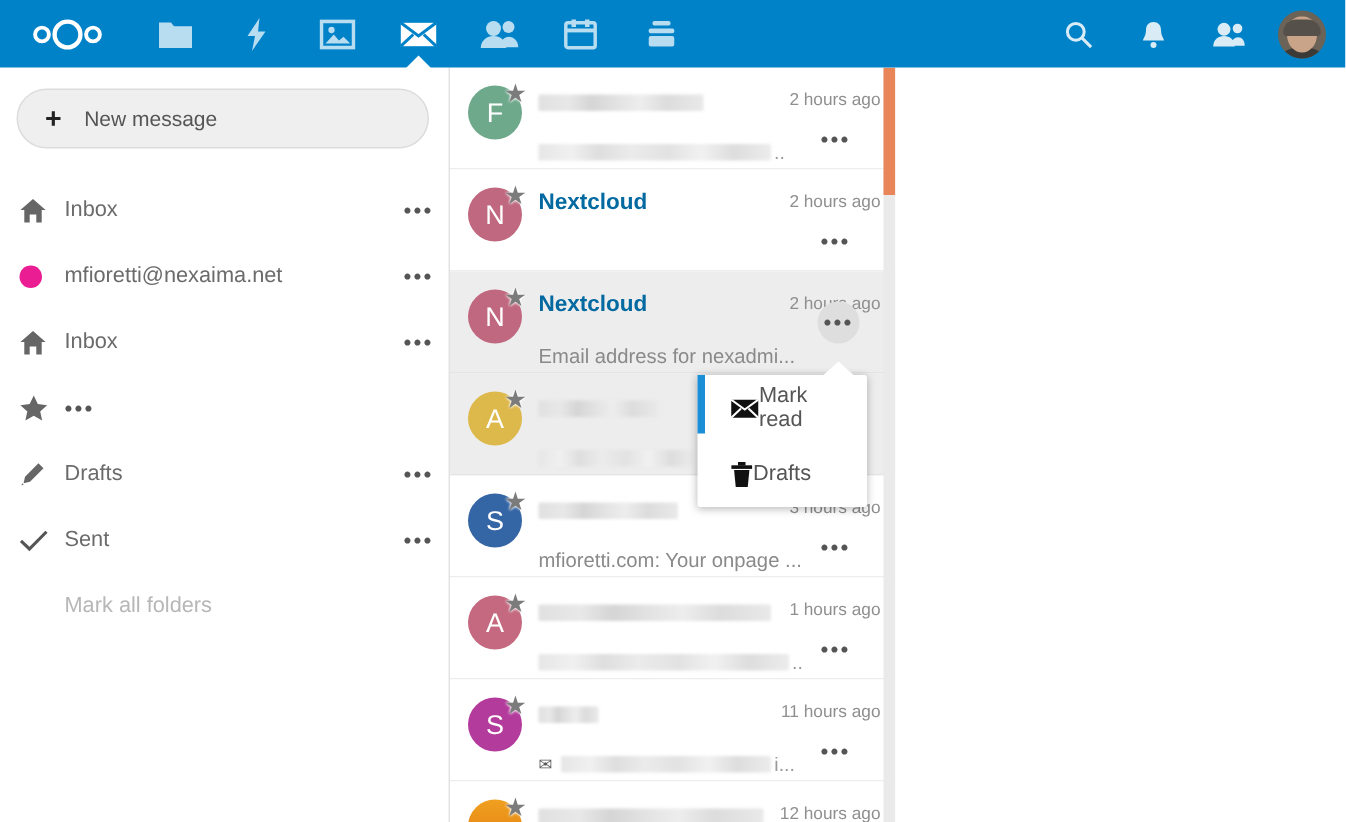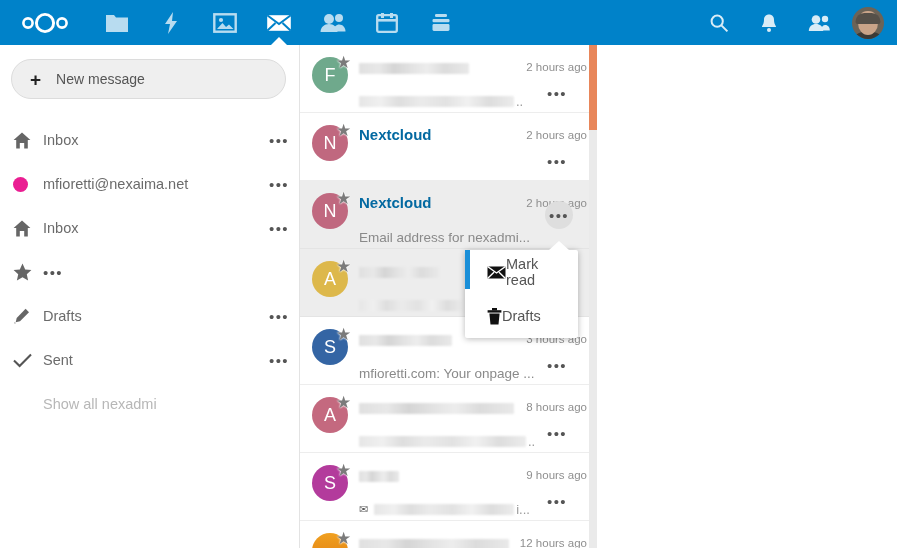--- a/index.html
+++ b/index.html
@@ -350,21 +350,21 @@
         <div class="folder">
           <span class="ficon">
             <svg width="19" height="15" viewBox="0 0 19 15">
               <path d="M1 7.6L6.6 13 18 1.5" fill="none" stroke="#555" stroke-width="2.1"></path>
             </svg>
           </span>
           <span class="flabel">Sent</span>
           <span class="dots3">•••</span>
         </div>
         <div class="folder muted">
-          <span class="flabel">Show all nexadmi</span>
+          <span class="flabel">Mark all folders</span>
         </div>
       </div>
   </div>
 
   <div class="list">
     <div class="list-rows">
         <div class="row">
           <span class="avatar" style="background:#6fa98c">F</span>
           <span class="star">★</span>
           <div class="rline1">
@@ -431,36 +431,36 @@
           </div>
           <span class="row-dots">
             <span class="dots3">•••</span>
           </span>
         </div>
         <div class="row">
           <span class="avatar" style="background:#c4697f">A</span>
           <span class="star">★</span>
           <div class="rline1">
             <span class="blur-sender" style="width:155px"></span>
-            <span class="time">8 hours ago</span>
+            <span class="time">1 hours ago</span>
           </div>
           <div class="rline2">
             <span class="blur-subject" style="width:167px"></span>
             <span class="sub-tail">..</span>
           </div>
           <span class="row-dots">
             <span class="dots3">•••</span>
           </span>
         </div>
         <div class="row">
           <span class="avatar" style="background:#b33b9c">S</span>
           <span class="star">★</span>
           <div class="rline1">
             <span class="blur-sender" style="width:40px"></span>
-            <span class="time">9 hours ago</span>
+            <span class="time">11 hours ago</span>
           </div>
           <div class="rline2">
             <span class="mini-env">✉</span>
             <span class="blur-subject" style="width:140px"></span>
             <span class="sub-tail">i...</span>
           </div>
           <span class="row-dots">
             <span class="dots3">•••</span>
           </span>
         </div>

